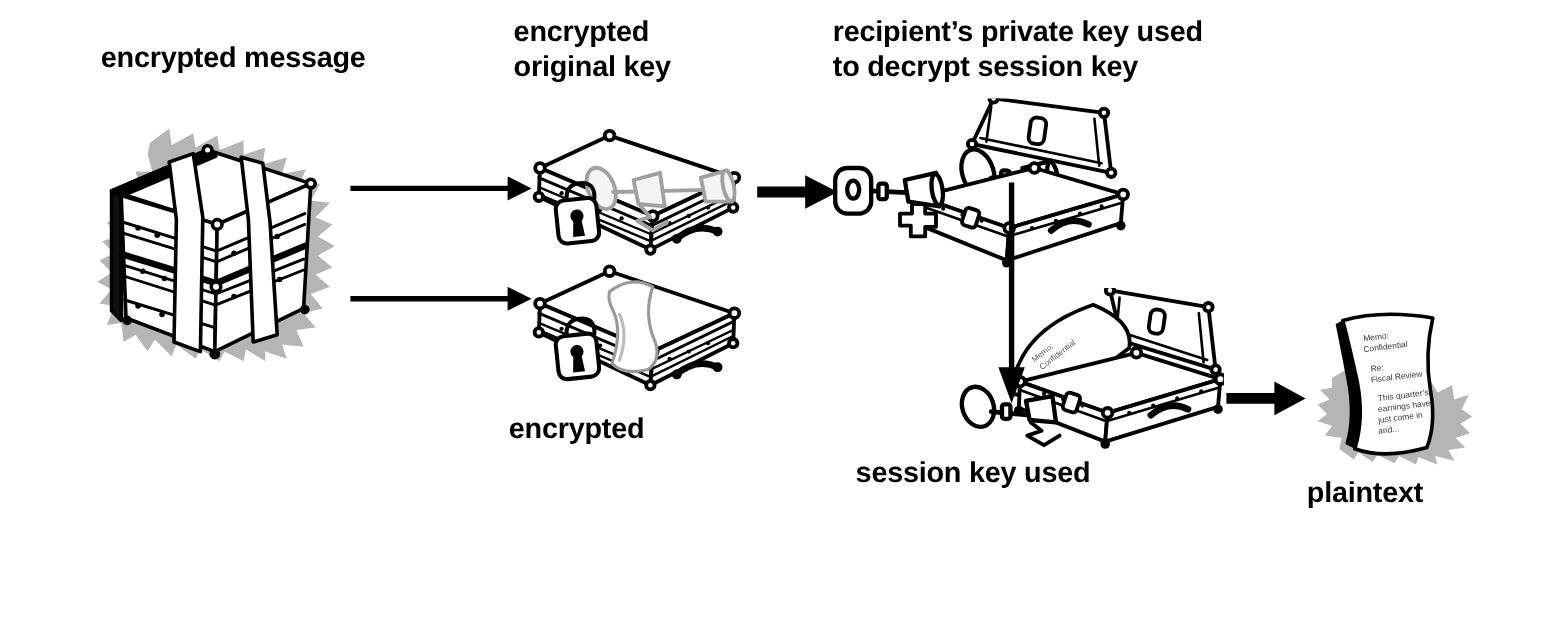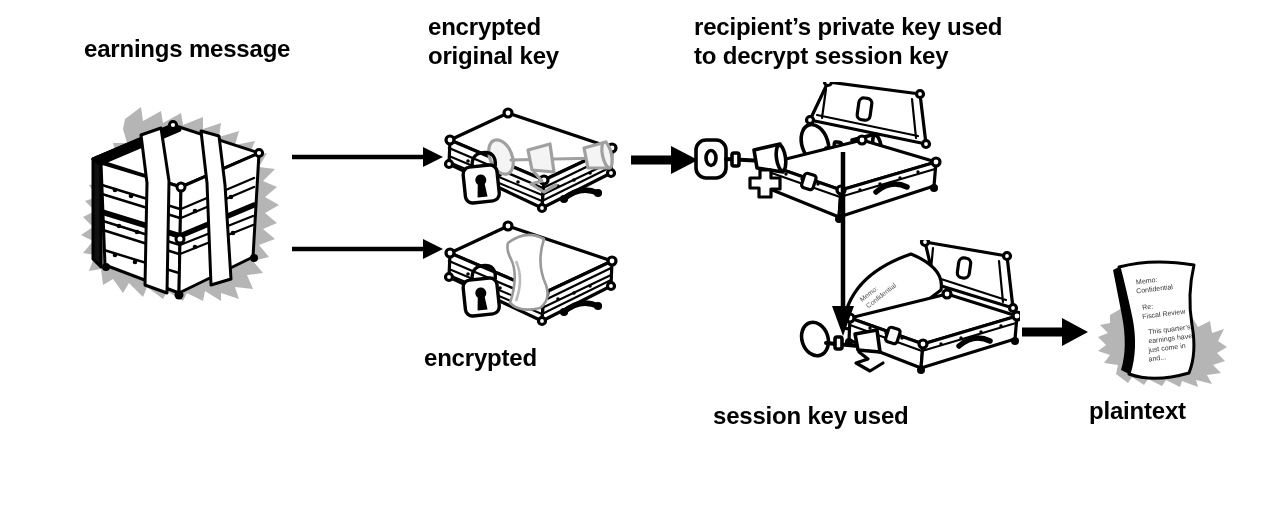--- a/index.html
+++ b/index.html
@@ -12,38 +12,38 @@
        color:#000;white-space:nowrap;letter-spacing:-0.2px;}
   .lbl span{display:block;}
   svg text{font-family:"Liberation Sans",sans-serif;}
 </style>
 </head>
 <body>
 
 <div class="canvas">
 
   <div class="lbl" style="left:84px;top:34px">
-    <span>earnings message</span>
+    <span>encrypted message</span>
   </div>
 
   <div class="lbl" style="left:428px;top:12px">
     <span>encrypted</span>
     <span>original key</span>
   </div>
 
   <div class="lbl" style="left:694px;top:12px">
     <span>recipient’s private key used</span>
     <span>to decrypt session key</span>
   </div>
 
   <div class="lbl" style="left:424px;top:343px">
     <span>encrypted</span>
   </div>
 
-  <div class="lbl" style="left:713px;top:401px">
+  <div class="lbl" style="left:713px;top:380px">
     <span>session key used</span>
   </div>
 
   <div class="lbl" style="left:1089px;top:396px">
     <span>plaintext</span>
   </div>
 
   <svg class="abs art" style="left:55px;top:95px" width="230" height="210" viewBox="0 0 230 210">
     <polygon fill="#b5b5b5" points="
       70,24 86,12 88,26 106,16 108,28 126,18 128,30 148,22 148,34 166,28 164,42 184,36 180,50

